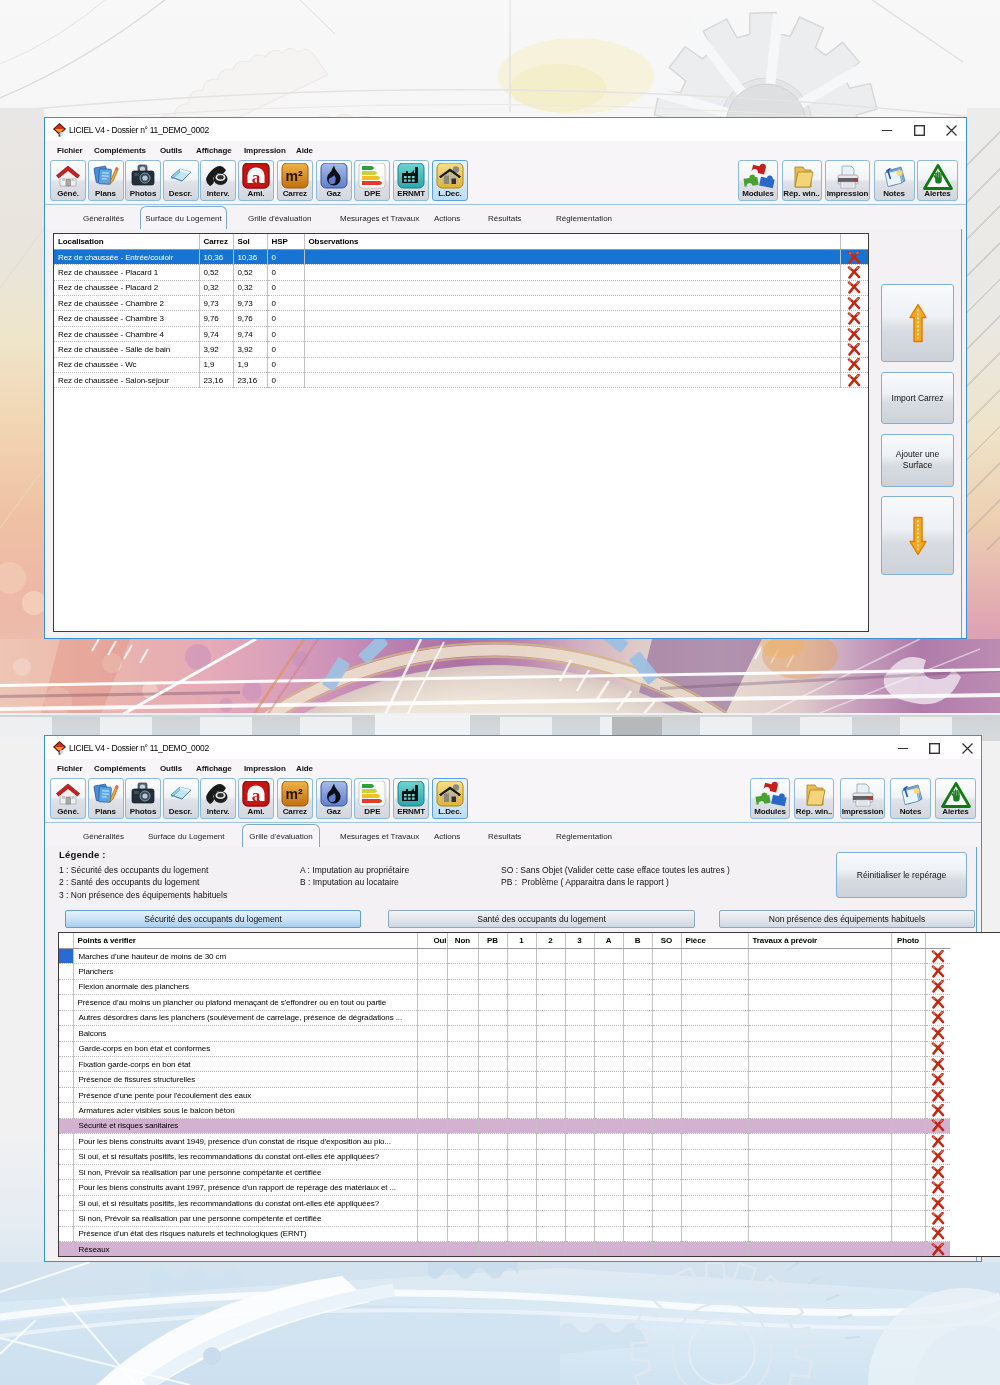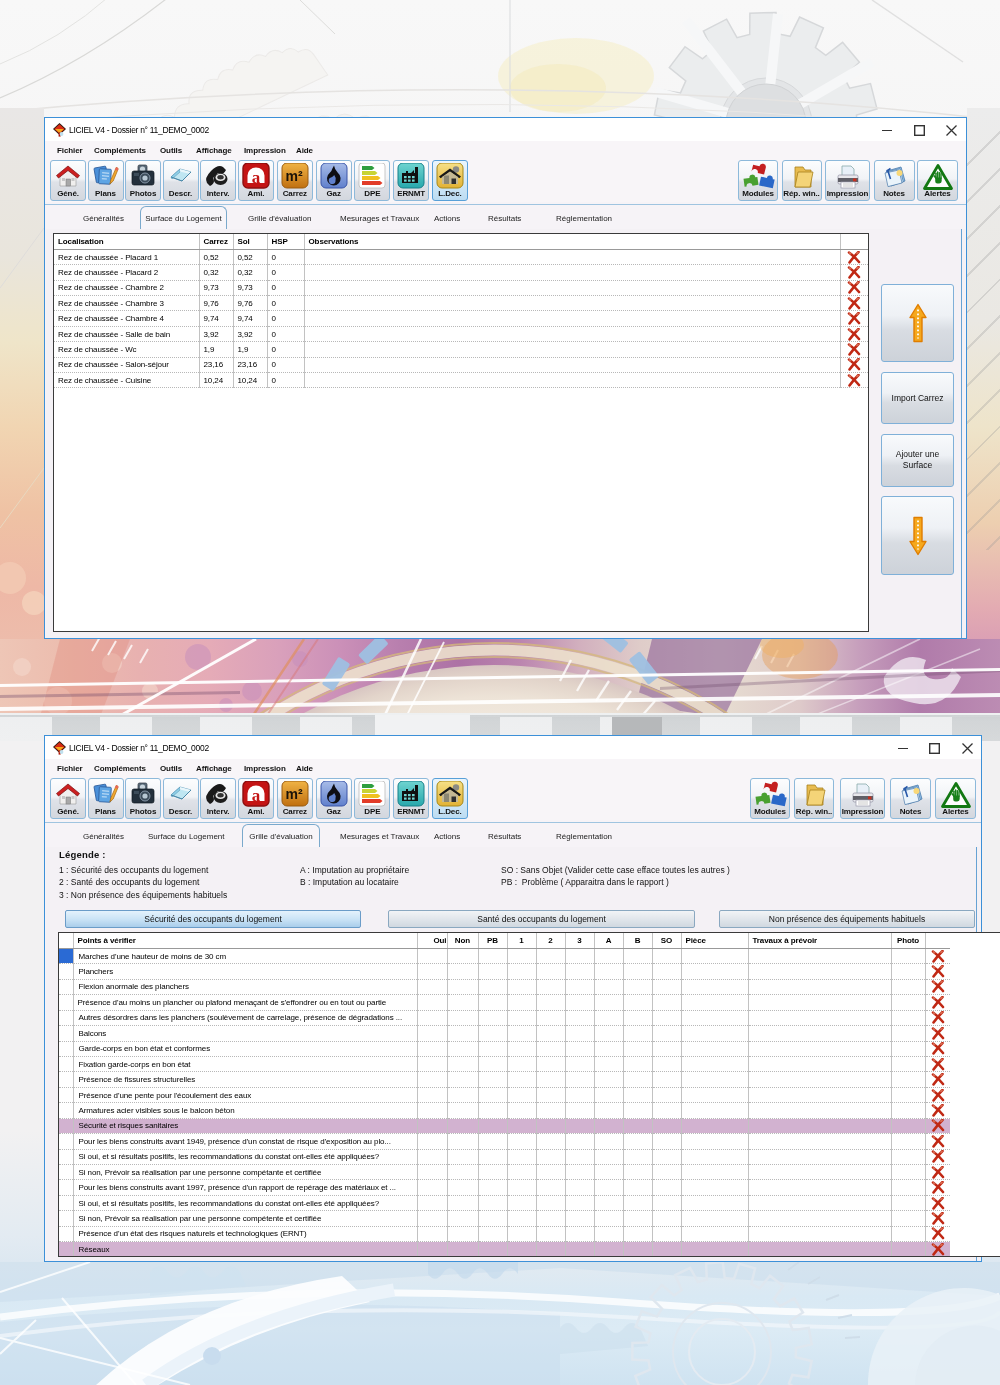--- a/index.html
+++ b/index.html
@@ -392,20 +392,33 @@
           <tbody>
             <tr>
               <th>Localisation</th>
               <th>Carrez</th>
               <th>Sol</th>
               <th>HSP</th>
               <th>Observations</th>
               <th></th>
             </tr>
             <tr>
+              <td style="background:#1874d2;color:#fff;">Rez de chaussée - Entrée/couloir</td>
+              <td style="background:#1874d2;color:#fff;">10,36</td>
+              <td style="background:#1874d2;color:#fff;">10,36</td>
+              <td style="background:#1874d2;color:#fff;">0</td>
+              <td style="background:#1874d2;color:#fff;"></td>
+              <td style="background:#1874d2;color:#fff;padding:0">
+                <svg class="redx" width="14" height="13" viewBox="0 0 14 13">
+<path d="M2 1.5 Q7 5 12 11 M11.5 1 Q6.5 6 2.5 11.5" stroke="#c02814" stroke-width="2.6" fill="none" stroke-linecap="round"></path>
+<path d="M11.5 1 L9.4 2.8 M2 1.5 l2.2 1.6" stroke="#d96a50" stroke-width="1.7" fill="none"></path>
+</svg>
+              </td>
+            </tr>
+            <tr>
               <td style="">Rez de chaussée - Placard  1</td>
               <td style="">0,52</td>
               <td style="">0,52</td>
               <td style="">0</td>
               <td style=""></td>
               <td style="padding:0">
                 <svg class="redx" width="14" height="13" viewBox="0 0 14 13">
 <path d="M2 1.5 Q7 5 12 11 M11.5 1 Q6.5 6 2.5 11.5" stroke="#c02814" stroke-width="2.6" fill="none" stroke-linecap="round"></path>
 <path d="M11.5 1 L9.4 2.8 M2 1.5 l2.2 1.6" stroke="#d96a50" stroke-width="1.7" fill="none"></path>
 </svg>
@@ -486,33 +499,20 @@
                 <svg class="redx" width="14" height="13" viewBox="0 0 14 13">
 <path d="M2 1.5 Q7 5 12 11 M11.5 1 Q6.5 6 2.5 11.5" stroke="#c02814" stroke-width="2.6" fill="none" stroke-linecap="round"></path>
 <path d="M11.5 1 L9.4 2.8 M2 1.5 l2.2 1.6" stroke="#d96a50" stroke-width="1.7" fill="none"></path>
 </svg>
               </td>
             </tr>
             <tr>
               <td style="">Rez de chaussée - Salon-séjour</td>
               <td style="">23,16</td>
               <td style="">23,16</td>
-              <td style="">0</td>
-              <td style=""></td>
-              <td style="padding:0">
-                <svg class="redx" width="14" height="13" viewBox="0 0 14 13">
-<path d="M2 1.5 Q7 5 12 11 M11.5 1 Q6.5 6 2.5 11.5" stroke="#c02814" stroke-width="2.6" fill="none" stroke-linecap="round"></path>
-<path d="M11.5 1 L9.4 2.8 M2 1.5 l2.2 1.6" stroke="#d96a50" stroke-width="1.7" fill="none"></path>
-</svg>
-              </td>
-            </tr>
-            <tr>
-              <td style="">Rez de chaussée - Cuisine</td>
-              <td style="">10,24</td>
-              <td style="">10,24</td>
               <td style="">0</td>
               <td style=""></td>
               <td style="padding:0">
                 <svg class="redx" width="14" height="13" viewBox="0 0 14 13">
 <path d="M2 1.5 Q7 5 12 11 M11.5 1 Q6.5 6 2.5 11.5" stroke="#c02814" stroke-width="2.6" fill="none" stroke-linecap="round"></path>
 <path d="M11.5 1 L9.4 2.8 M2 1.5 l2.2 1.6" stroke="#d96a50" stroke-width="1.7" fill="none"></path>
 </svg>
               </td>
             </tr>
           </tbody>
@@ -751,20 +751,21 @@
     <span class="tab" style="left:443px">Résultats</span>
     <span class="tab" style="left:511px">Réglementation</span>
   </div>
   <div class="content" style="top:111px;height:414px;"></div>
   <div class="abs" style="left:931px;top:111px;width:1px;height:414px;background:#66a2d4;"></div>
 
 <div class="abs" style="left:14px;top:113px;font-size:9.5px;font-weight:bold;color:#111;letter-spacing:.2px;">Légende&nbsp;:</div>
 <div class="abs" style="left:14px;top:128px;font-size:8.5px;line-height:12.4px;color:#111;">1 : Sécurité des occupants du logement<br>2 : Santé des occupants du logement<br>3 : Non présence des équipements habituels</div>
 <div class="abs" style="left:255px;top:128px;font-size:8.5px;line-height:12.4px;color:#111;">A : Imputation au propriétaire<br>B : Imputation au locataire</div>
 <div class="abs" style="left:456px;top:128px;font-size:8.5px;line-height:12.4px;color:#111;">SO : Sans Objet (Valider cette case efface toutes les autres )<br>PB :&nbsp; Problème ( Apparaitra dans le rapport )</div>
+<div class="sbtn" style="left:791px;top:116px;width:131px;height:46px;line-height:44px;font-size:8.5px;">Réinitialiser le repérage</div>
 <div class="abs secb" style="left:20px;top:174px;width:296px;background:linear-gradient(180deg,#e4f2fc 0%,#cbe4f6 50%,#a9cdea 100%);border-color:#6a9cc8;">Sécurité des occupants du logement</div>
 <div class="abs secb" style="left:343px;top:174px;width:307px;">Santé des occupants du logement</div>
 <div class="abs secb" style="left:674px;top:174px;width:256px;">Non présence des équipements habituels</div>
 
   <div class="grid" style="left:13px;top:196px;width:981px;height:325px;overflow:hidden;">
         <table style="width:891px">
           <colgroup>
             <col style="width:14px">
             <col style="width:344px">
             <col style="width:30px">

